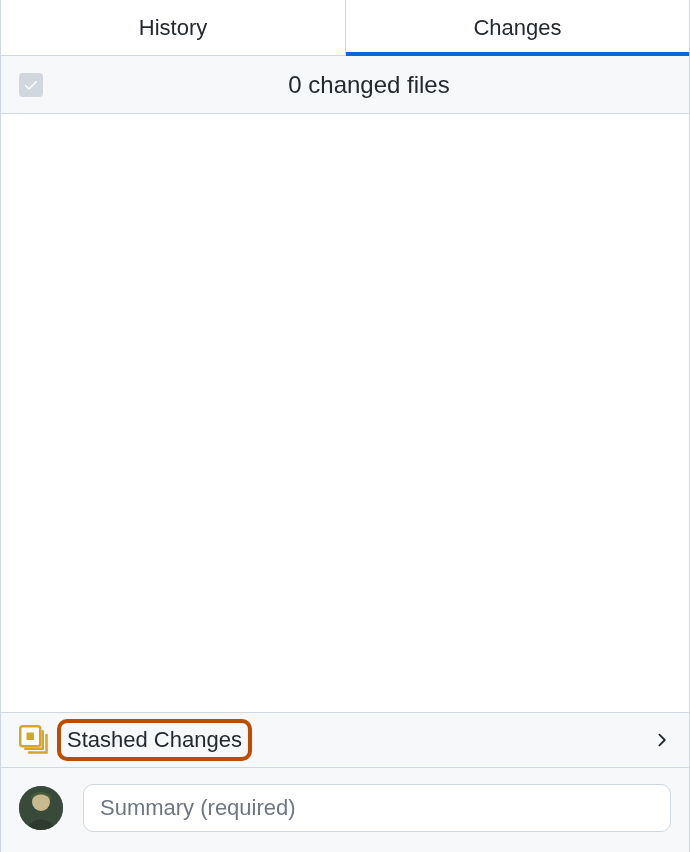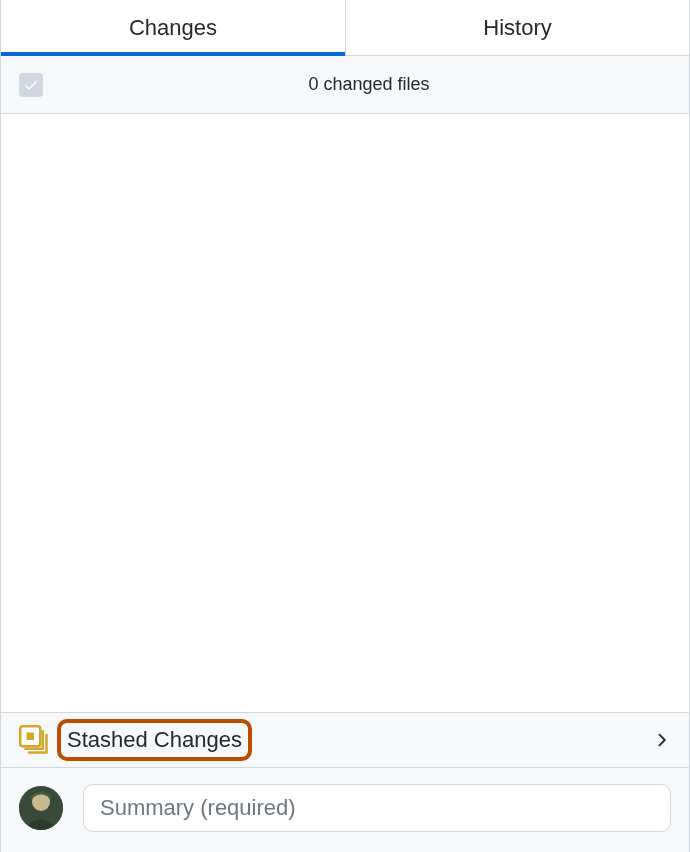--- a/index.html
+++ b/index.html
@@ -9,21 +9,21 @@
   
   .tabs { display: flex; height: 56px; border-bottom: 1px solid #d0d7de; background: #ffffff; }
   .tab { flex: 1 1 50%; display: flex; align-items: center; justify-content: center; font-size: 22px; color: #24292f; cursor: pointer; position: relative; background: #ffffff; }
   .tab + .tab { border-left: 1px solid #d0d7de; }
   .tab.active::after { content: ""; position: absolute; left: 0; right: 0; bottom: -1px; height: 4px; background: #0969da; }
 
   
   .changes-header { display: flex; align-items: center; height: 58px; background: #f6f8fa; border-bottom: 1px solid #d0d7de; padding: 0 18px; position: relative; }
   .select-all { width: 24px; height: 24px; border-radius: 4px; background: #d0d7de; display: flex; align-items: center; justify-content: center; flex: 0 0 auto; }
   .select-all svg { width: 16px; height: 16px; }
-  .changes-header-label { position: absolute; left: 0; right: 0; text-align: center; font-size: 18px; color: #24292f; pointer-events: none; margin-left: 48px; }
+  .changes-header-label { position: absolute; left: 0; right: 0; text-align: center; font-size: 24px; color: #24292f; pointer-events: none; margin-left: 48px; }
 
   
   .file-list { flex: 1 1 auto; background: #ffffff; }
 
   
   .stash-row { display: flex; align-items: center; height: 56px; padding: 0 18px; background: #f6f8fa; border-top: 1px solid #d0d7de; border-bottom: 1px solid #d0d7de; cursor: pointer; margin-top: 20px; }
   .stash-icon { width: 30px; height: 30px; flex: 0 0 auto; margin-right: 8px; }
   .stash-label-wrap { border: 4px solid #bc4c00; border-radius: 10px; padding: 0 6px; line-height: 34px; font-size: 22px; color: #24292f; }
   .stash-spacer { flex: 1 1 auto; }
   .stash-chevron { width: 20px; height: 20px; color: #24292f; }
@@ -34,25 +34,25 @@
   .avatar svg { width: 44px; height: 44px; display: block; }
   .summary-input { flex: 1 1 auto; height: 48px; border: 1px solid #d0d7de; border-radius: 10px; background: #ffffff; font-size: 22px; padding: 0 16px; color: #24292f; }
   .summary-input::placeholder { color: #6e7781; }
 </style>
 </head>
 <body>
 
 <div class="app">
 
   <div class="tabs">
+    <div class="tab">
+      <span>History</span>
+    </div>
     <div class="tab active">
       <span>Changes</span>
-    </div>
-    <div class="tab">
-      <span>History</span>
     </div>
   </div>
 
   <div class="changes-header">
     <div class="select-all">
       <svg viewBox="0 0 16 16">
         <path fill="#ffffff" d="M13.78 4.22a.75.75 0 010 1.06l-7.25 7.25a.75.75 0 01-1.06 0L2.22 9.28a.75.75 0 011.06-1.06L6 10.94l6.72-6.72a.75.75 0 011.06 0z"></path>
       </svg>
     </div>
     <div class="changes-header-label">0 changed files</div>

